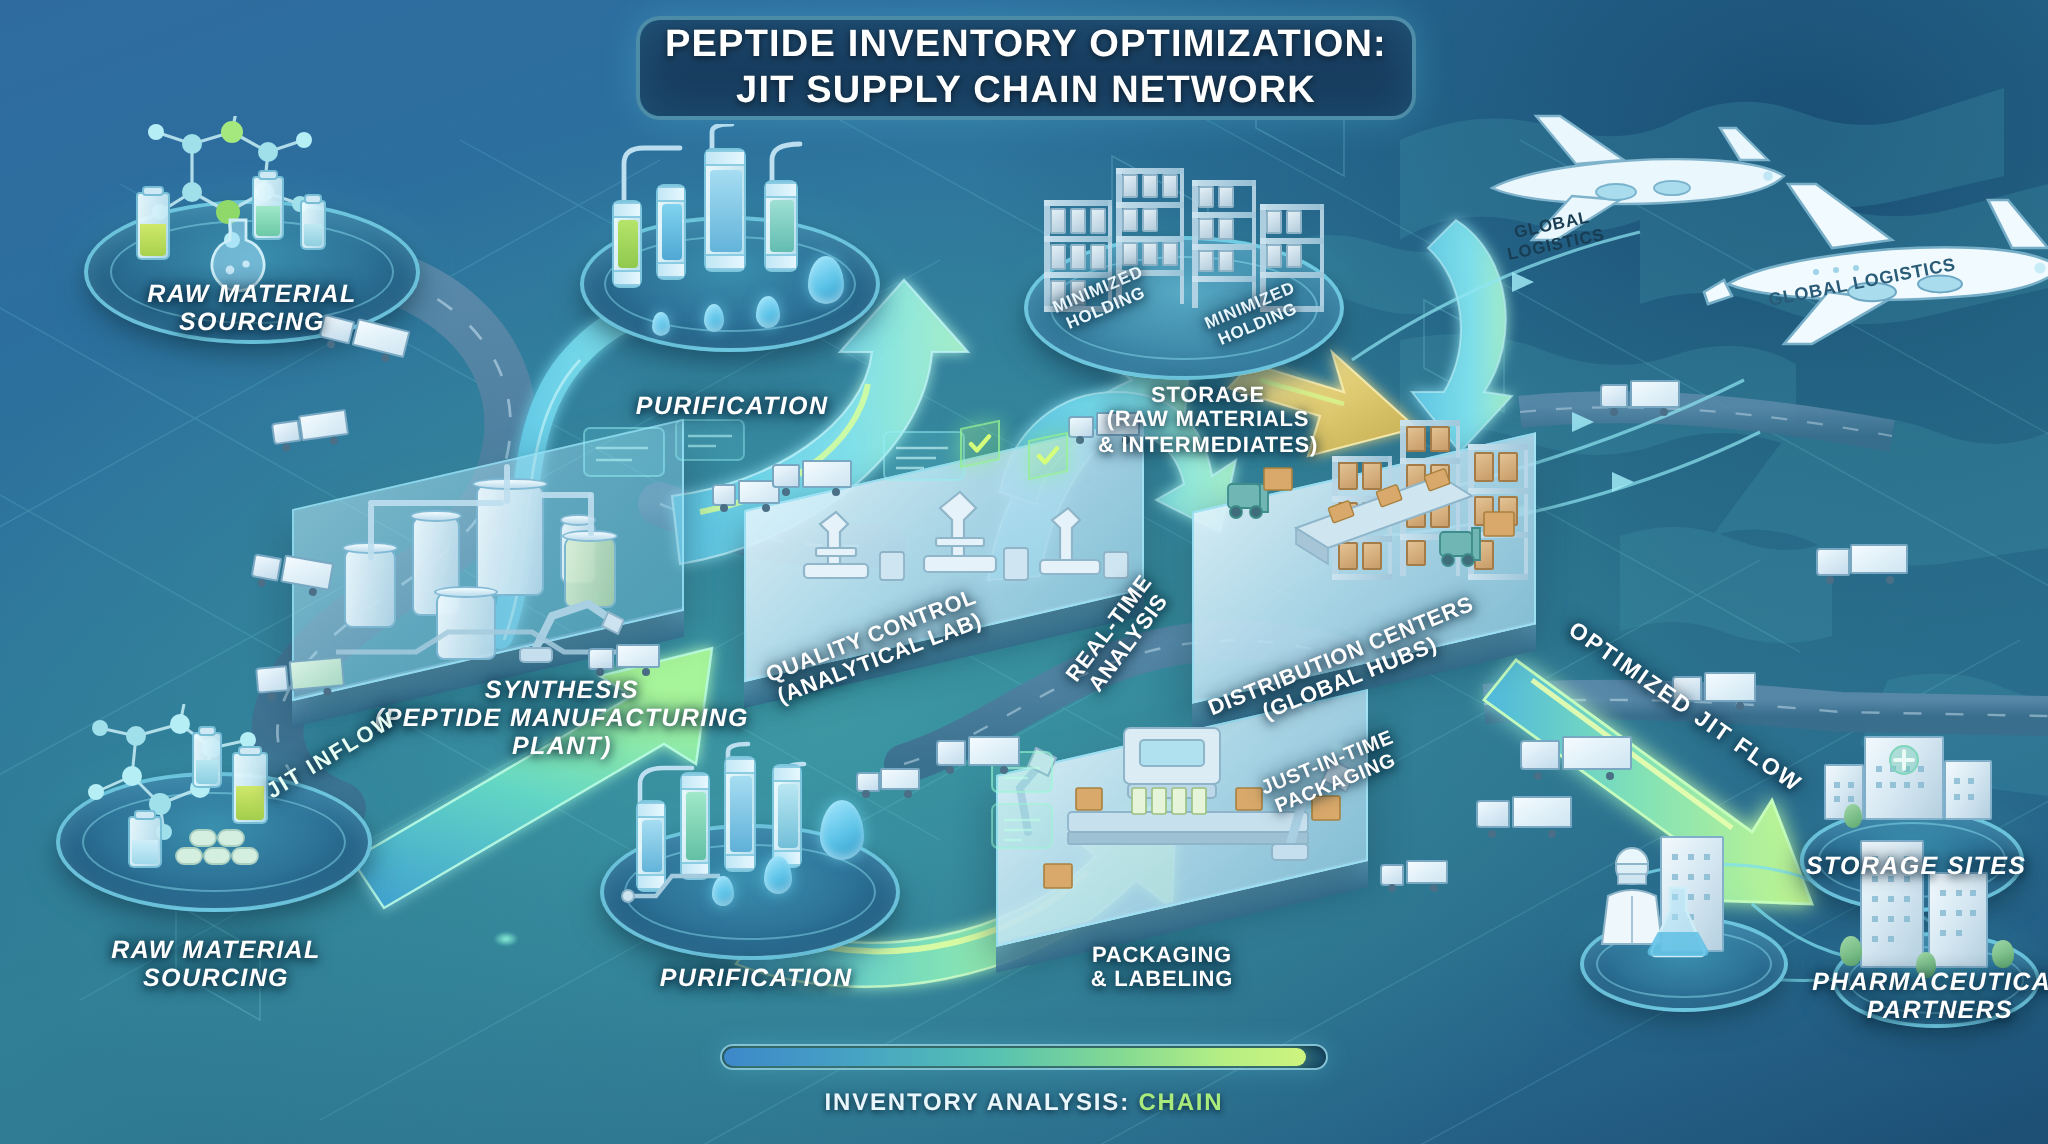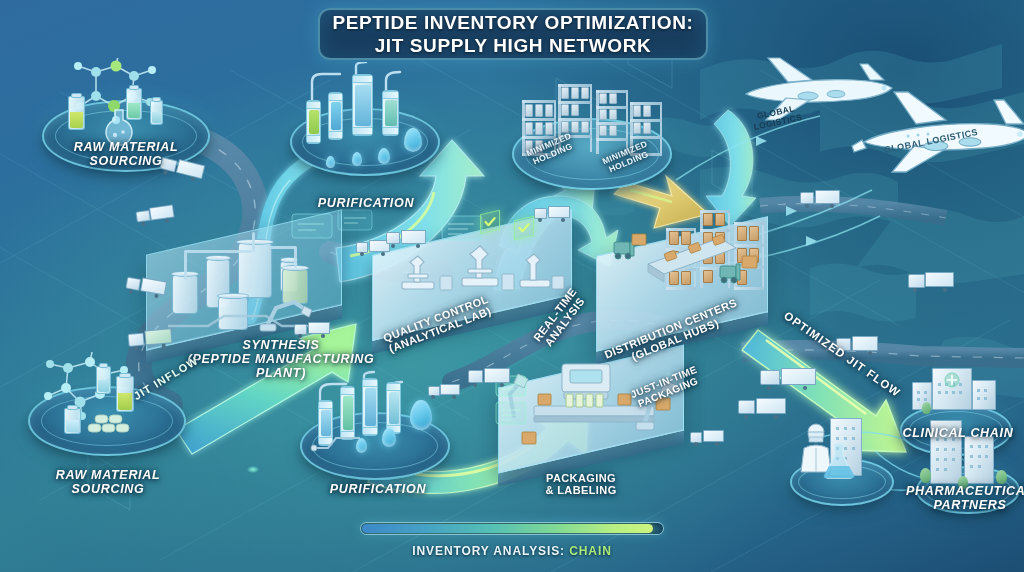--- a/index.html
+++ b/index.html
@@ -420,21 +420,21 @@
     </g>
     <g fill="#9fe9f5" opacity="0.85">
       <path d="M756 136 l11 5 l-11 5 z"></path>
       <path d="M786 206 l11 5 l-11 5 z"></path>
       <path d="M806 236 l11 5 l-11 5 z"></path>
     </g>
   </svg>
 
   <div id="title-bar">
     <div class="tline">PEPTIDE INVENTORY OPTIMIZATION:</div>
-    <div class="tline">JIT SUPPLY HIGH NETWORK</div>
+    <div class="tline">JIT SUPPLY CHAIN NETWORK</div>
   </div>
 
   <div class="disc" style="left:42px; top:100px; width:168px; height:72px;">
     <div class="plate"></div>
     <div class="rim"></div>
   </div>
   <svg class="prop" style="left:56px; top:58px; width:120px; height:74px; z-index:15;" viewBox="0 0 120 74">
     <g stroke="#bfe9f2" stroke-width="1.6" opacity="0.9">
       <path d="M40 14 L60 8 M60 8 L78 18 M78 18 L76 38 M76 38 L58 48 M58 48 L40 38 M40 38 L40 14"></path>
       <path d="M60 8 L62 -2 M78 18 L96 12 M40 14 L22 8 M40 38 L24 48 M58 48 L60 62 M76 38 L94 44"></path>
@@ -777,20 +777,23 @@
       <div class="box grey" style="left:3px;  top:3px;  width:8px; height:12px;"></div>
       <div class="box grey" style="left:13px; top:3px;  width:8px; height:12px;"></div>
       <div class="box grey" style="left:3px;  top:20px; width:8px; height:12px;"></div>
       <div class="box grey" style="left:13px; top:20px; width:8px; height:12px;"></div>
     </div>
   </div>
   <div class="lbl tiny" style="left:520px; top:140px; width:62px; transform:rotate(-23deg); color:#eaf8ff;">MINIMIZED
 HOLDING</div>
   <div class="lbl tiny" style="left:596px; top:148px; width:62px; transform:rotate(-23deg); color:#eaf8ff;">MINIMIZED
 HOLDING</div>
+  <div class="lbl sub" style="left:544px; top:192px; width:120px;">STORAGE
+(RAW MATERIALS
+&amp; INTERMEDIATES)</div>
 
   <div class="slab" style="left:596px; top:236px; width:172px; height:96px;">
     <div class="side"></div>
     <div class="top"></div>
   </div>
 
   <div class="prop" style="left:664px; top:196px; width:120px; height:120px; z-index:16;">
     <div class="rack" style="left:2px;  top:32px; width:30px; height:62px;">
       <div class="post" style="left:0;"></div>
         <div class="post" style="right:0;"></div>
@@ -1054,21 +1057,21 @@
         <div class="win" style="left:11px; top:8px;"></div>
       <div class="win" style="left:4px;  top:16px;"></div>
         <div class="win" style="left:11px; top:16px;"></div>
     </div>
     <svg style="position:absolute; left:36px; top:10px; width:16px; height:16px;" viewBox="0 0 16 16">
       <circle cx="8" cy="8" r="7" fill="rgba(110,200,180,0.45)" stroke="#7fd6bc" stroke-width="1"></circle>
       <path d="M8 3.5 v9 M3.5 8 h9" stroke="#eafaf4" stroke-width="2" stroke-linecap="round"></path>
     </svg>
     <div class="tree" style="left:14px; top:40px; width:9px; height:12px;"></div>
   </div>
-  <div class="lbl node" style="left:898px; top:426px; width:120px;">CLINICAL CHAIN</div>
+  <div class="lbl node" style="left:898px; top:426px; width:120px;">STORAGE SITES</div>
 
   <div class="disc" style="left:790px; top:458px; width:104px; height:48px;">
     <div class="plate"></div>
     <div class="rim"></div>
   </div>
   <div class="bldg" style="left:830px; top:418px; width:32px; height:58px; z-index:16;">
     <div class="win" style="left:5px;  top:8px;"></div>
       <div class="win" style="left:13px; top:8px;"></div>
     <div class="win" style="left:21px; top:8px;"></div>
     <div class="win" style="left:5px;  top:18px;"></div>

